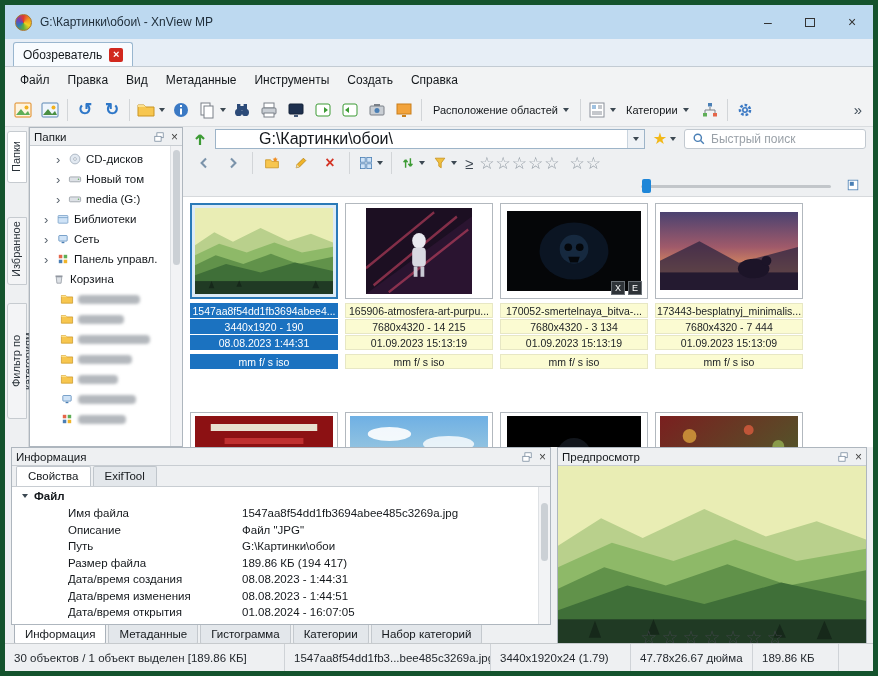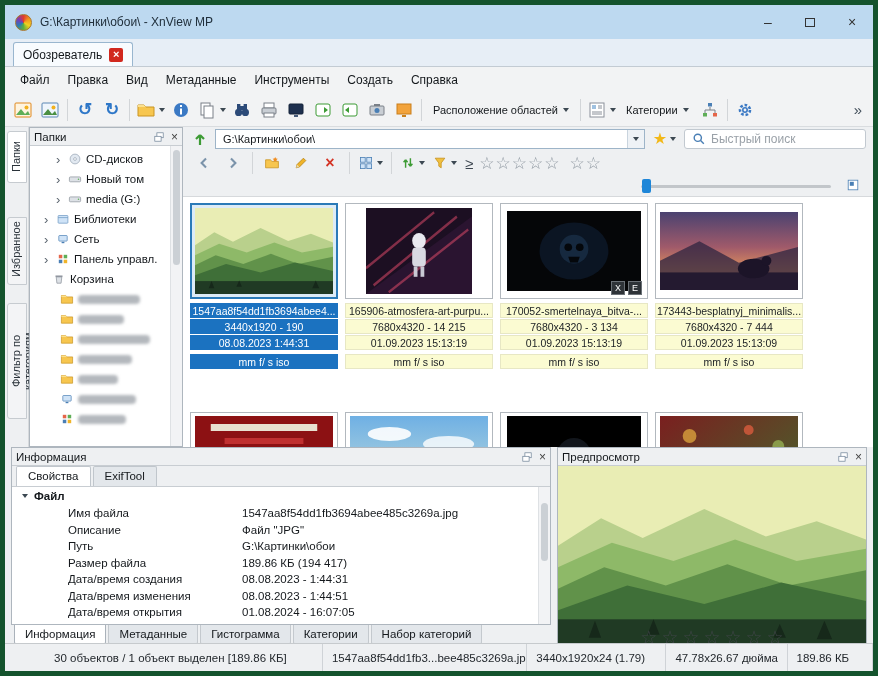--- a/index.html
+++ b/index.html
@@ -51,21 +51,21 @@
   .trow{height:20px;display:flex;align-items:center;gap:4px;padding-right:14px;}
   .chev{color:#5a646e;font-size:13px;width:8px;flex:none;}
   .tlabel{white-space:nowrap;overflow:hidden;font-size:11.5px;}
   .blur-blob{height:9px;border-radius:4px;background:#b4b8bd;filter:blur(1.5px);}
   .tree-sb{position:absolute;right:0;top:0;bottom:0;width:12px;background:#f2f3f5;border-left:1px solid #dee1e4;}
   .tree-sb-thumb{position:absolute;left:2px;right:2px;top:4px;height:115px;background:#cbd0d5;border-radius:4px;}
 
   
   .addr-row{position:absolute;left:178px;top:122px;right:0;height:24px;background:#eef0f2;display:flex;align-items:center;gap:5px;padding:0 7px;}
   .combo{flex:1;height:20px;background:#fff;border:1px solid #9db4c8;display:flex;align-items:center;padding:0 0 0 7px;}
-  .combo-text{flex:1;font-size:11px;}
+  .combo-text{flex:1;font-size:16px;margin-left:36px;}
   .combo-btn{width:17px;height:18px;display:flex;align-items:center;justify-content:center;background:#eef2f6;border-left:1px solid #c9d4de;}
   .starbtn{display:flex;align-items:center;gap:3px;padding:0 3px;}
   .star-y{color:#f2b818;font-size:16px;line-height:1;}
   .search{width:182px;height:20px;background:#fff;border:1px solid #c2c9d0;border-radius:3px;display:flex;align-items:center;gap:4px;padding:0 6px;}
   .search input{border:none;outline:none;width:130px;font-size:12px;color:#333;background:transparent;}
   .search input::placeholder{color:#9aa1a8;}
 
   
   .btoolbar{position:absolute;left:178px;top:146px;right:0;height:24px;background:#eef0f2;display:flex;align-items:center;gap:3px;padding:0 8px;}
   .redx{color:#d43425;font-size:16px;font-weight:bold;line-height:1;}
@@ -113,21 +113,21 @@
 
   
   .preview-panel{position:absolute;left:552px;top:442px;right:6px;height:204px;background:#fff;border:1px solid #aeb6be;display:flex;flex-direction:column;}
   .pimg{flex:1;position:relative;overflow:hidden;}
   .pimg svg{display:block;width:100%;height:100%;}
   .pstars{position:absolute;left:50%;transform:translateX(-50%);bottom:3px;display:flex;gap:4px;color:#3f4448;font-size:19px;line-height:1;}
 
   
   .statusbar{position:absolute;left:0;right:0;bottom:0;height:28px;background:#eef0f2;border-top:1px solid #c6cacd;display:flex;align-items:stretch;font-size:11.5px;color:#23282d;}
   .sseg{display:flex;align-items:center;padding:0 9px;border-right:1px solid #cfd3d7;white-space:nowrap;overflow:hidden;}
-  .s1{width:280px;margin-left:40px;} .s2{width:206px;} .s3{width:140px;} .s4{width:122px;} .s5{width:86px;}
+  .s1{width:280px;} .s2{width:206px;} .s3{width:140px;} .s4{width:122px;} .s5{width:86px;}
 </style>
 </head>
 <body>
 
 <svg width="0" height="0" style="position:absolute">
   <defs>
     <symbol id="i-folder" viewBox="0 0 20 20">
         <path d="M2 5h6l2 2h8v9H2z" fill="#f7c64f" stroke="#c99422"></path>
         <path d="M2 5h6l2 2H2z" fill="#fbe08e"></path>
       </symbol>

